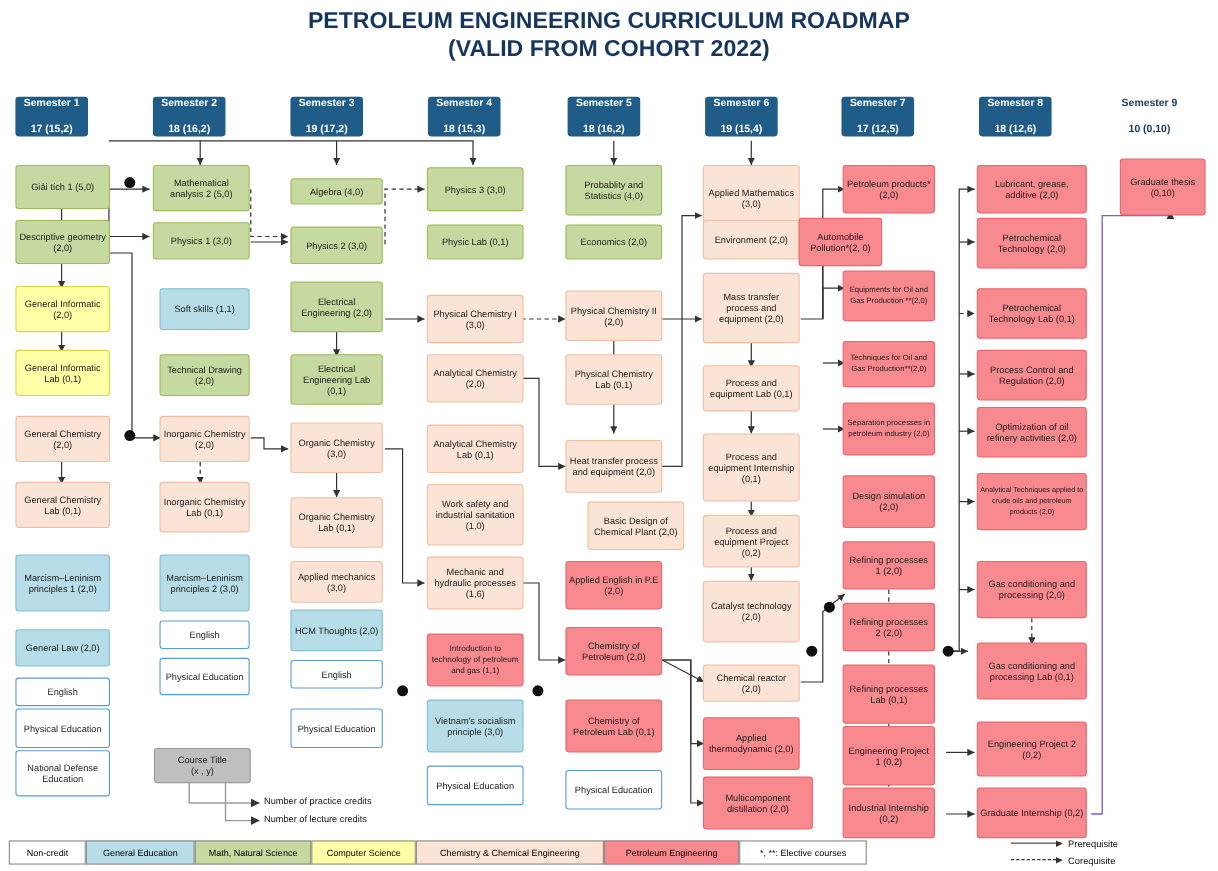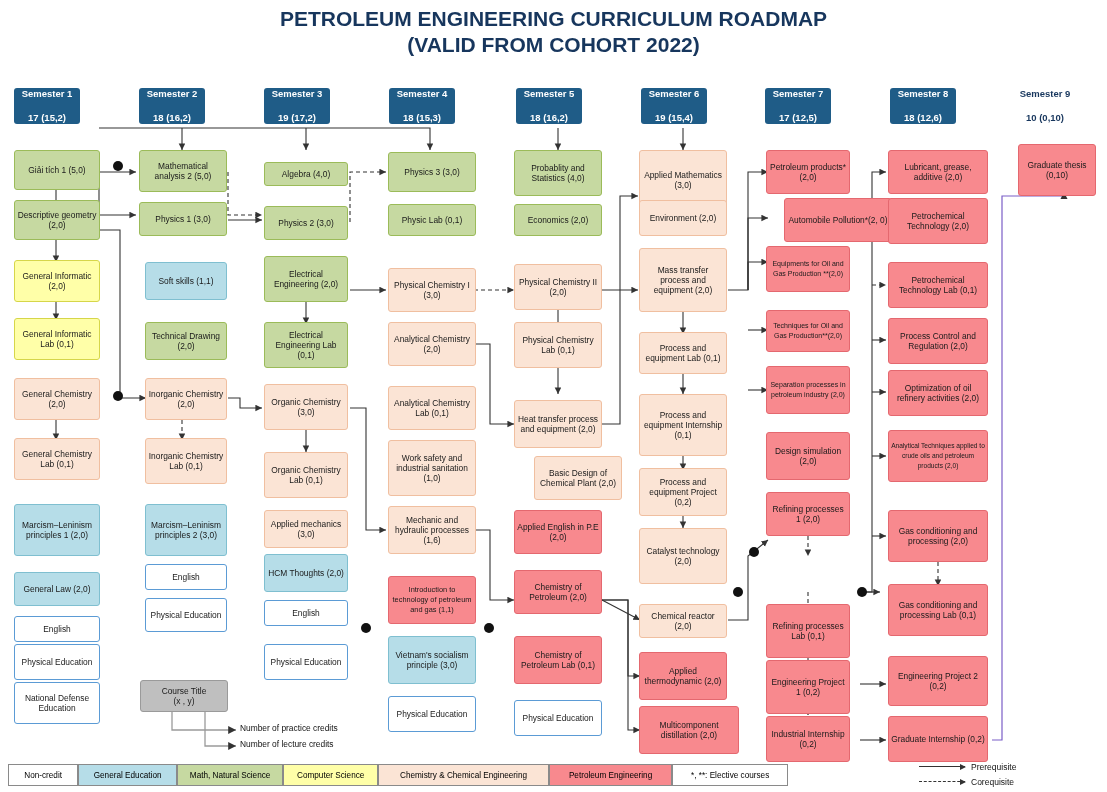--- a/index.html
+++ b/index.html
@@ -350,37 +350,40 @@
   <div class="box c-pink" style="left:639px;top:652px;width:88px;height:48px;">
       <span>Applied thermodynamic (2,0)</span>
     </div>
   <div class="box c-pink" style="left:639px;top:706px;width:100px;height:48px;">
       <span>Multicomponent distillation (2,0)</span>
     </div>
 
   <div class="box c-pink" style="left:766px;top:150px;width:84px;height:44px;">
       <span>Petroleum products* (2,0)</span>
     </div>
-  <div class="box c-pink" style="left:784px;top:198px;width:108px;height:44px;">
+  <div class="box c-pink" style="left:726px;top:198px;width:76px;height:44px;">
       <span>Automobile Pollution*(2, 0)</span>
     </div>
   <div class="box c-pink" style="left:766px;top:246px;width:84px;height:46px;font-size:7px;">
       <span>Equipments for Oil and Gas Production **(2,0)</span>
     </div>
   <div class="box c-pink" style="left:766px;top:310px;width:84px;height:42px;font-size:7px;">
       <span>Techniques for Oil and Gas Production**(2,0)</span>
     </div>
   <div class="box c-pink" style="left:766px;top:366px;width:84px;height:48px;font-size:7px;">
       <span>Separation processes in petroleum industry (2,0)</span>
     </div>
   <div class="box c-pink" style="left:766px;top:432px;width:84px;height:48px;">
       <span>Design simulation (2,0)</span>
     </div>
   <div class="box c-pink" style="left:766px;top:492px;width:84px;height:44px;">
       <span>Refining processes 1 (2,0)</span>
+    </div>
+  <div class="box c-pink" style="left:766px;top:548px;width:84px;height:44px;">
+      <span>Refining processes 2 (2,0)</span>
     </div>
   <div class="box c-pink" style="left:766px;top:604px;width:84px;height:54px;">
       <span>Refining processes Lab (0,1)</span>
     </div>
   <div class="box c-pink" style="left:766px;top:660px;width:84px;height:54px;">
       <span>Engineering Project 1 (0,2)</span>
     </div>
   <div class="box c-pink" style="left:766px;top:716px;width:84px;height:46px;">
       <span>Industrial Internship (0,2)</span>
     </div>

